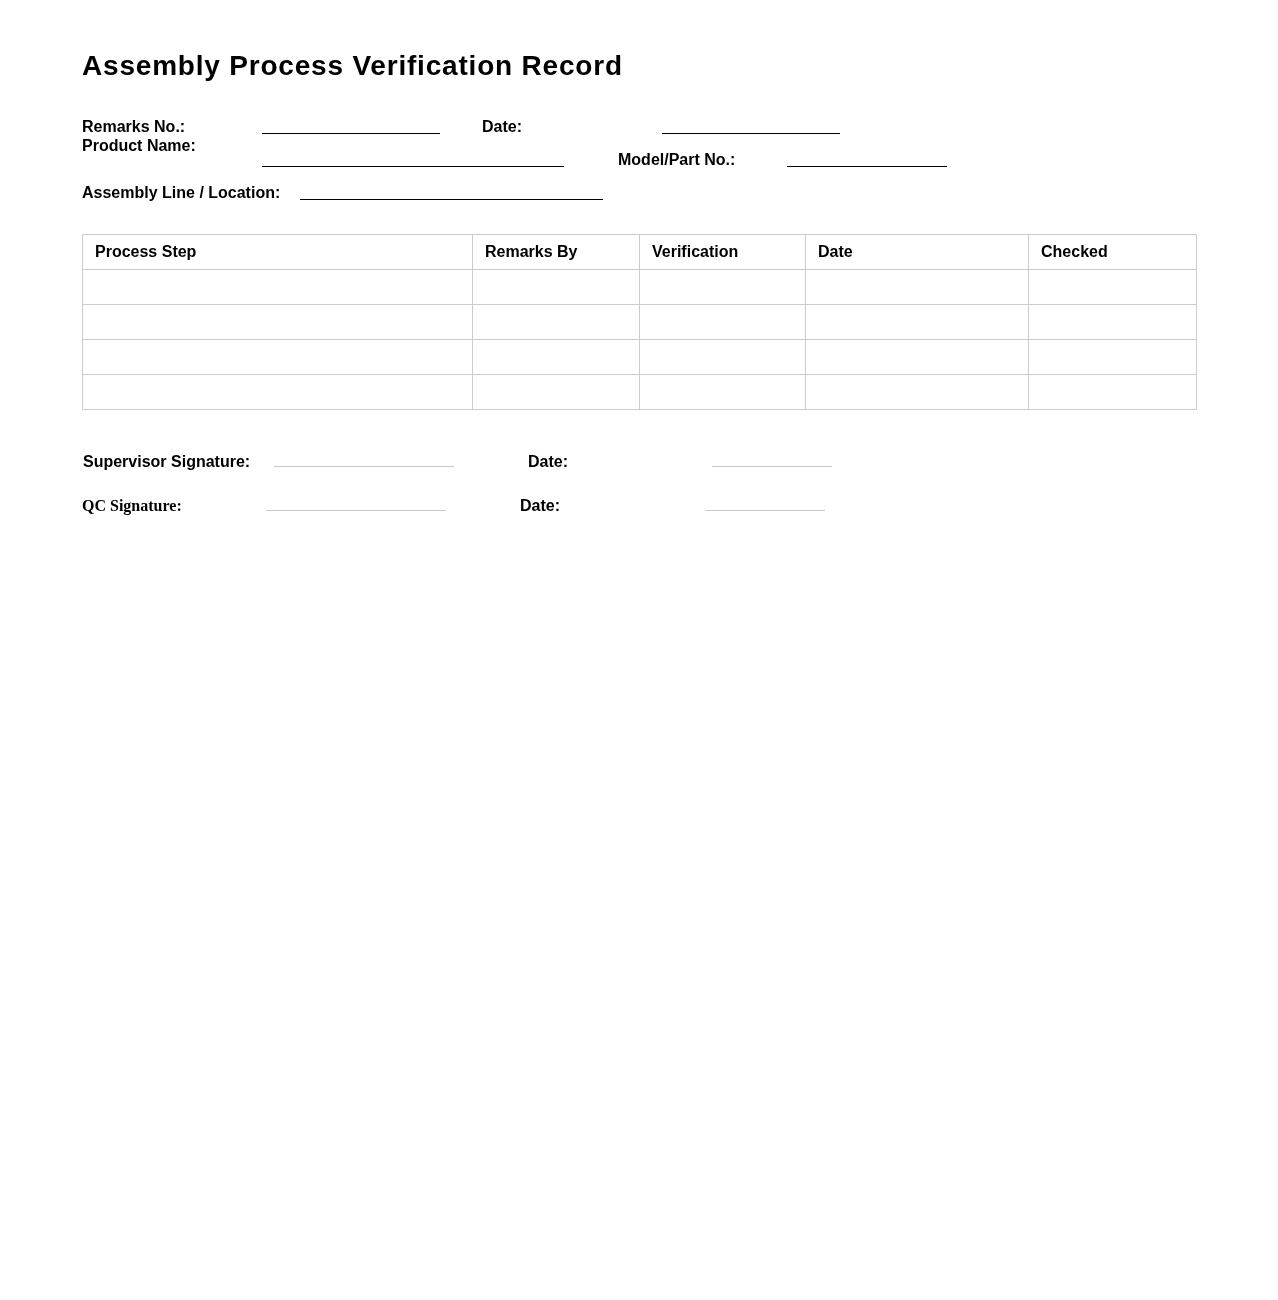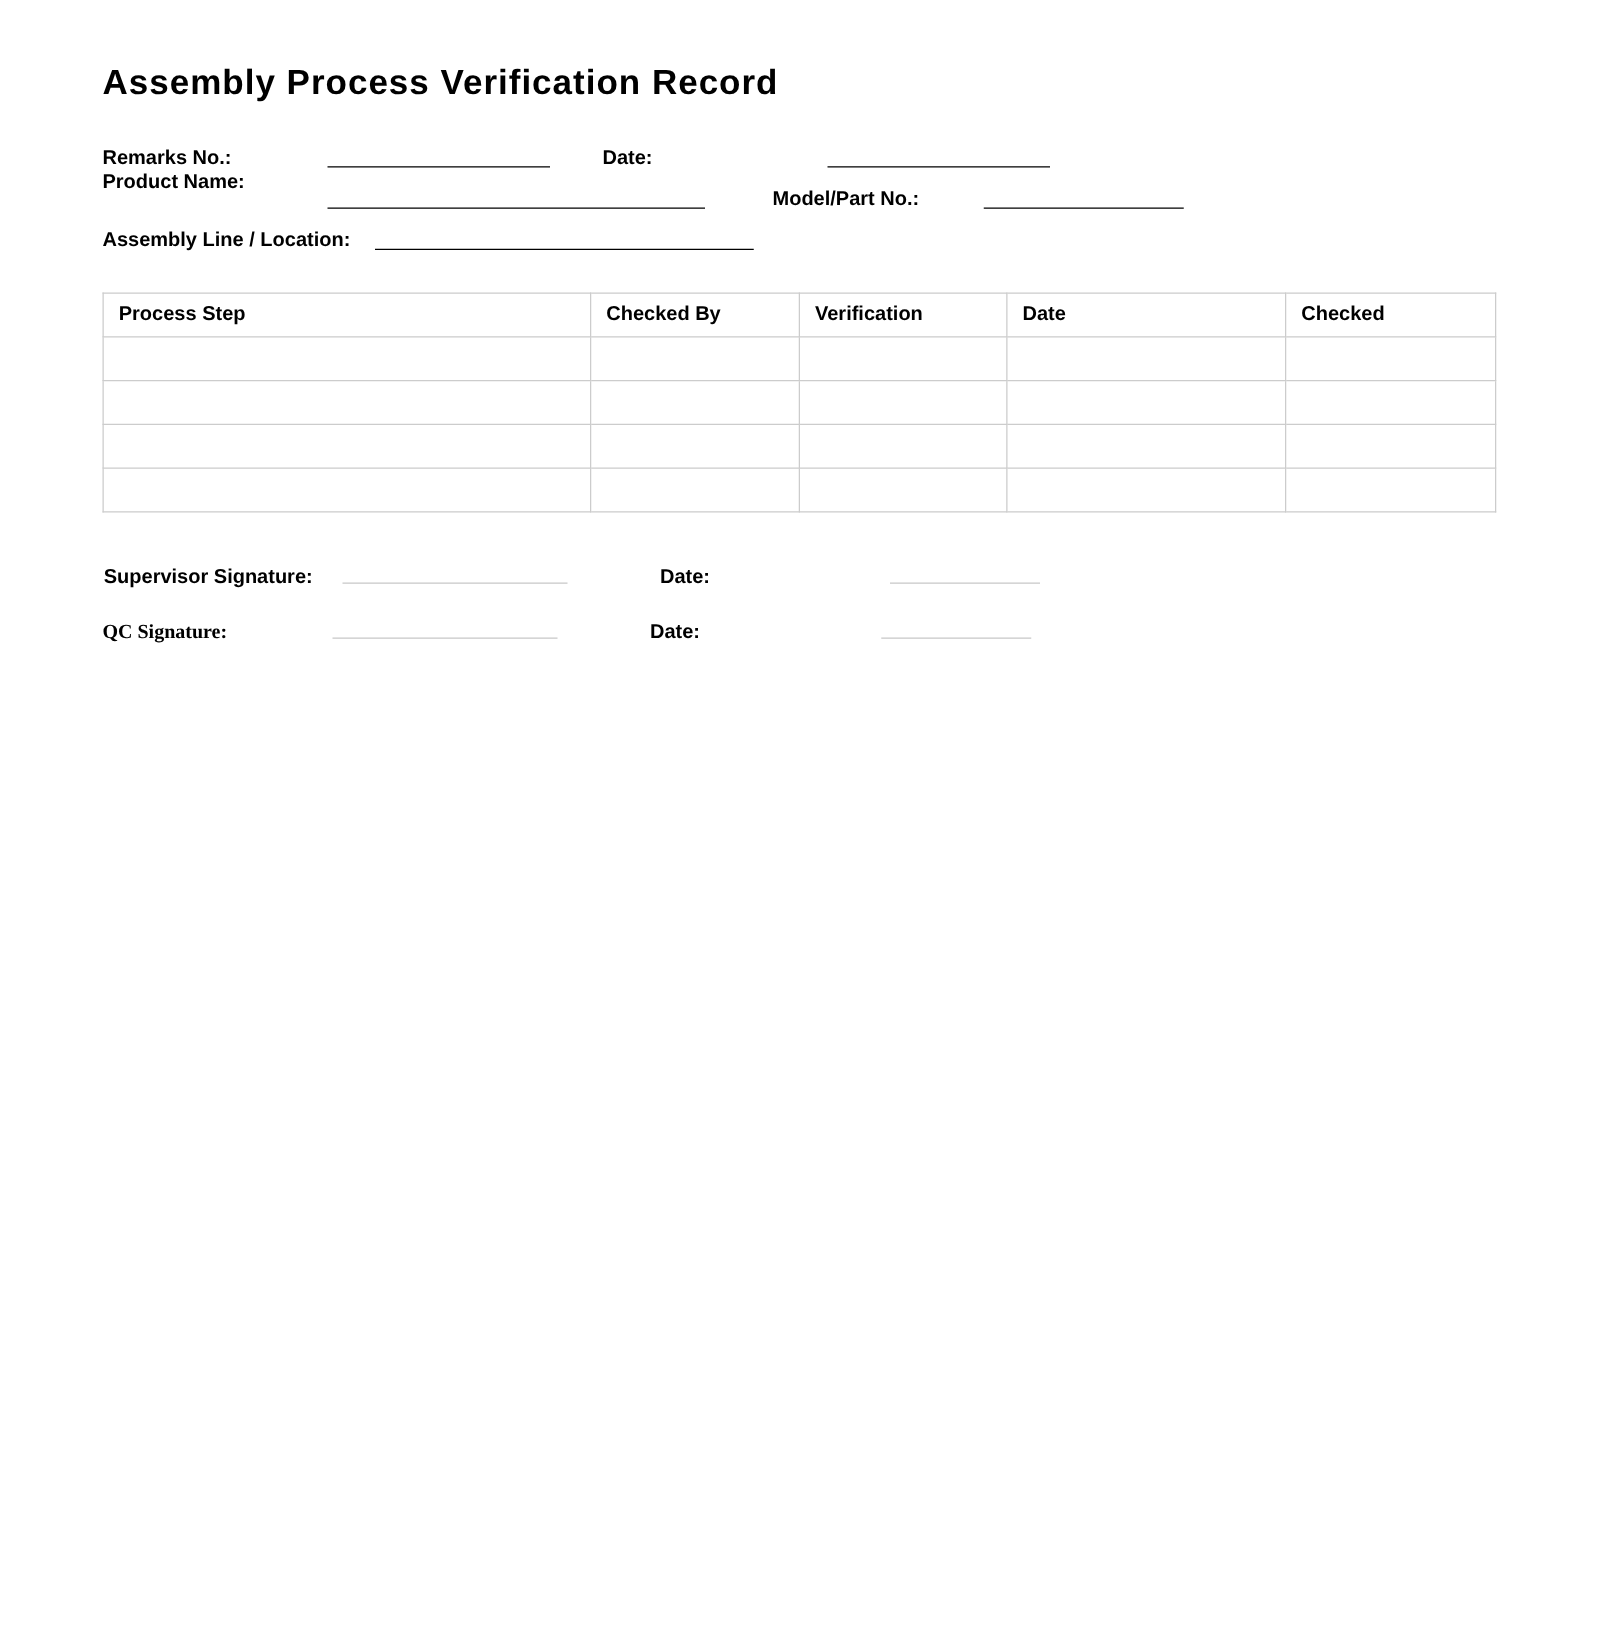--- a/index.html
+++ b/index.html
@@ -37,21 +37,21 @@
     <colgroup>
       <col style="width:390px">
       <col style="width:167px">
       <col style="width:166px">
       <col style="width:223px">
       <col style="width:168px">
     </colgroup>
     <thead>
       <tr>
         <th>Process Step</th>
-        <th>Checked By</th>
+        <th>Remarks By</th>
         <th>Verification</th>
         <th>Date</th>
         <th>Checked</th>
       </tr>
     </thead>
     <tbody>
       <tr>
         <td></td>
         <td></td>
         <td></td>

